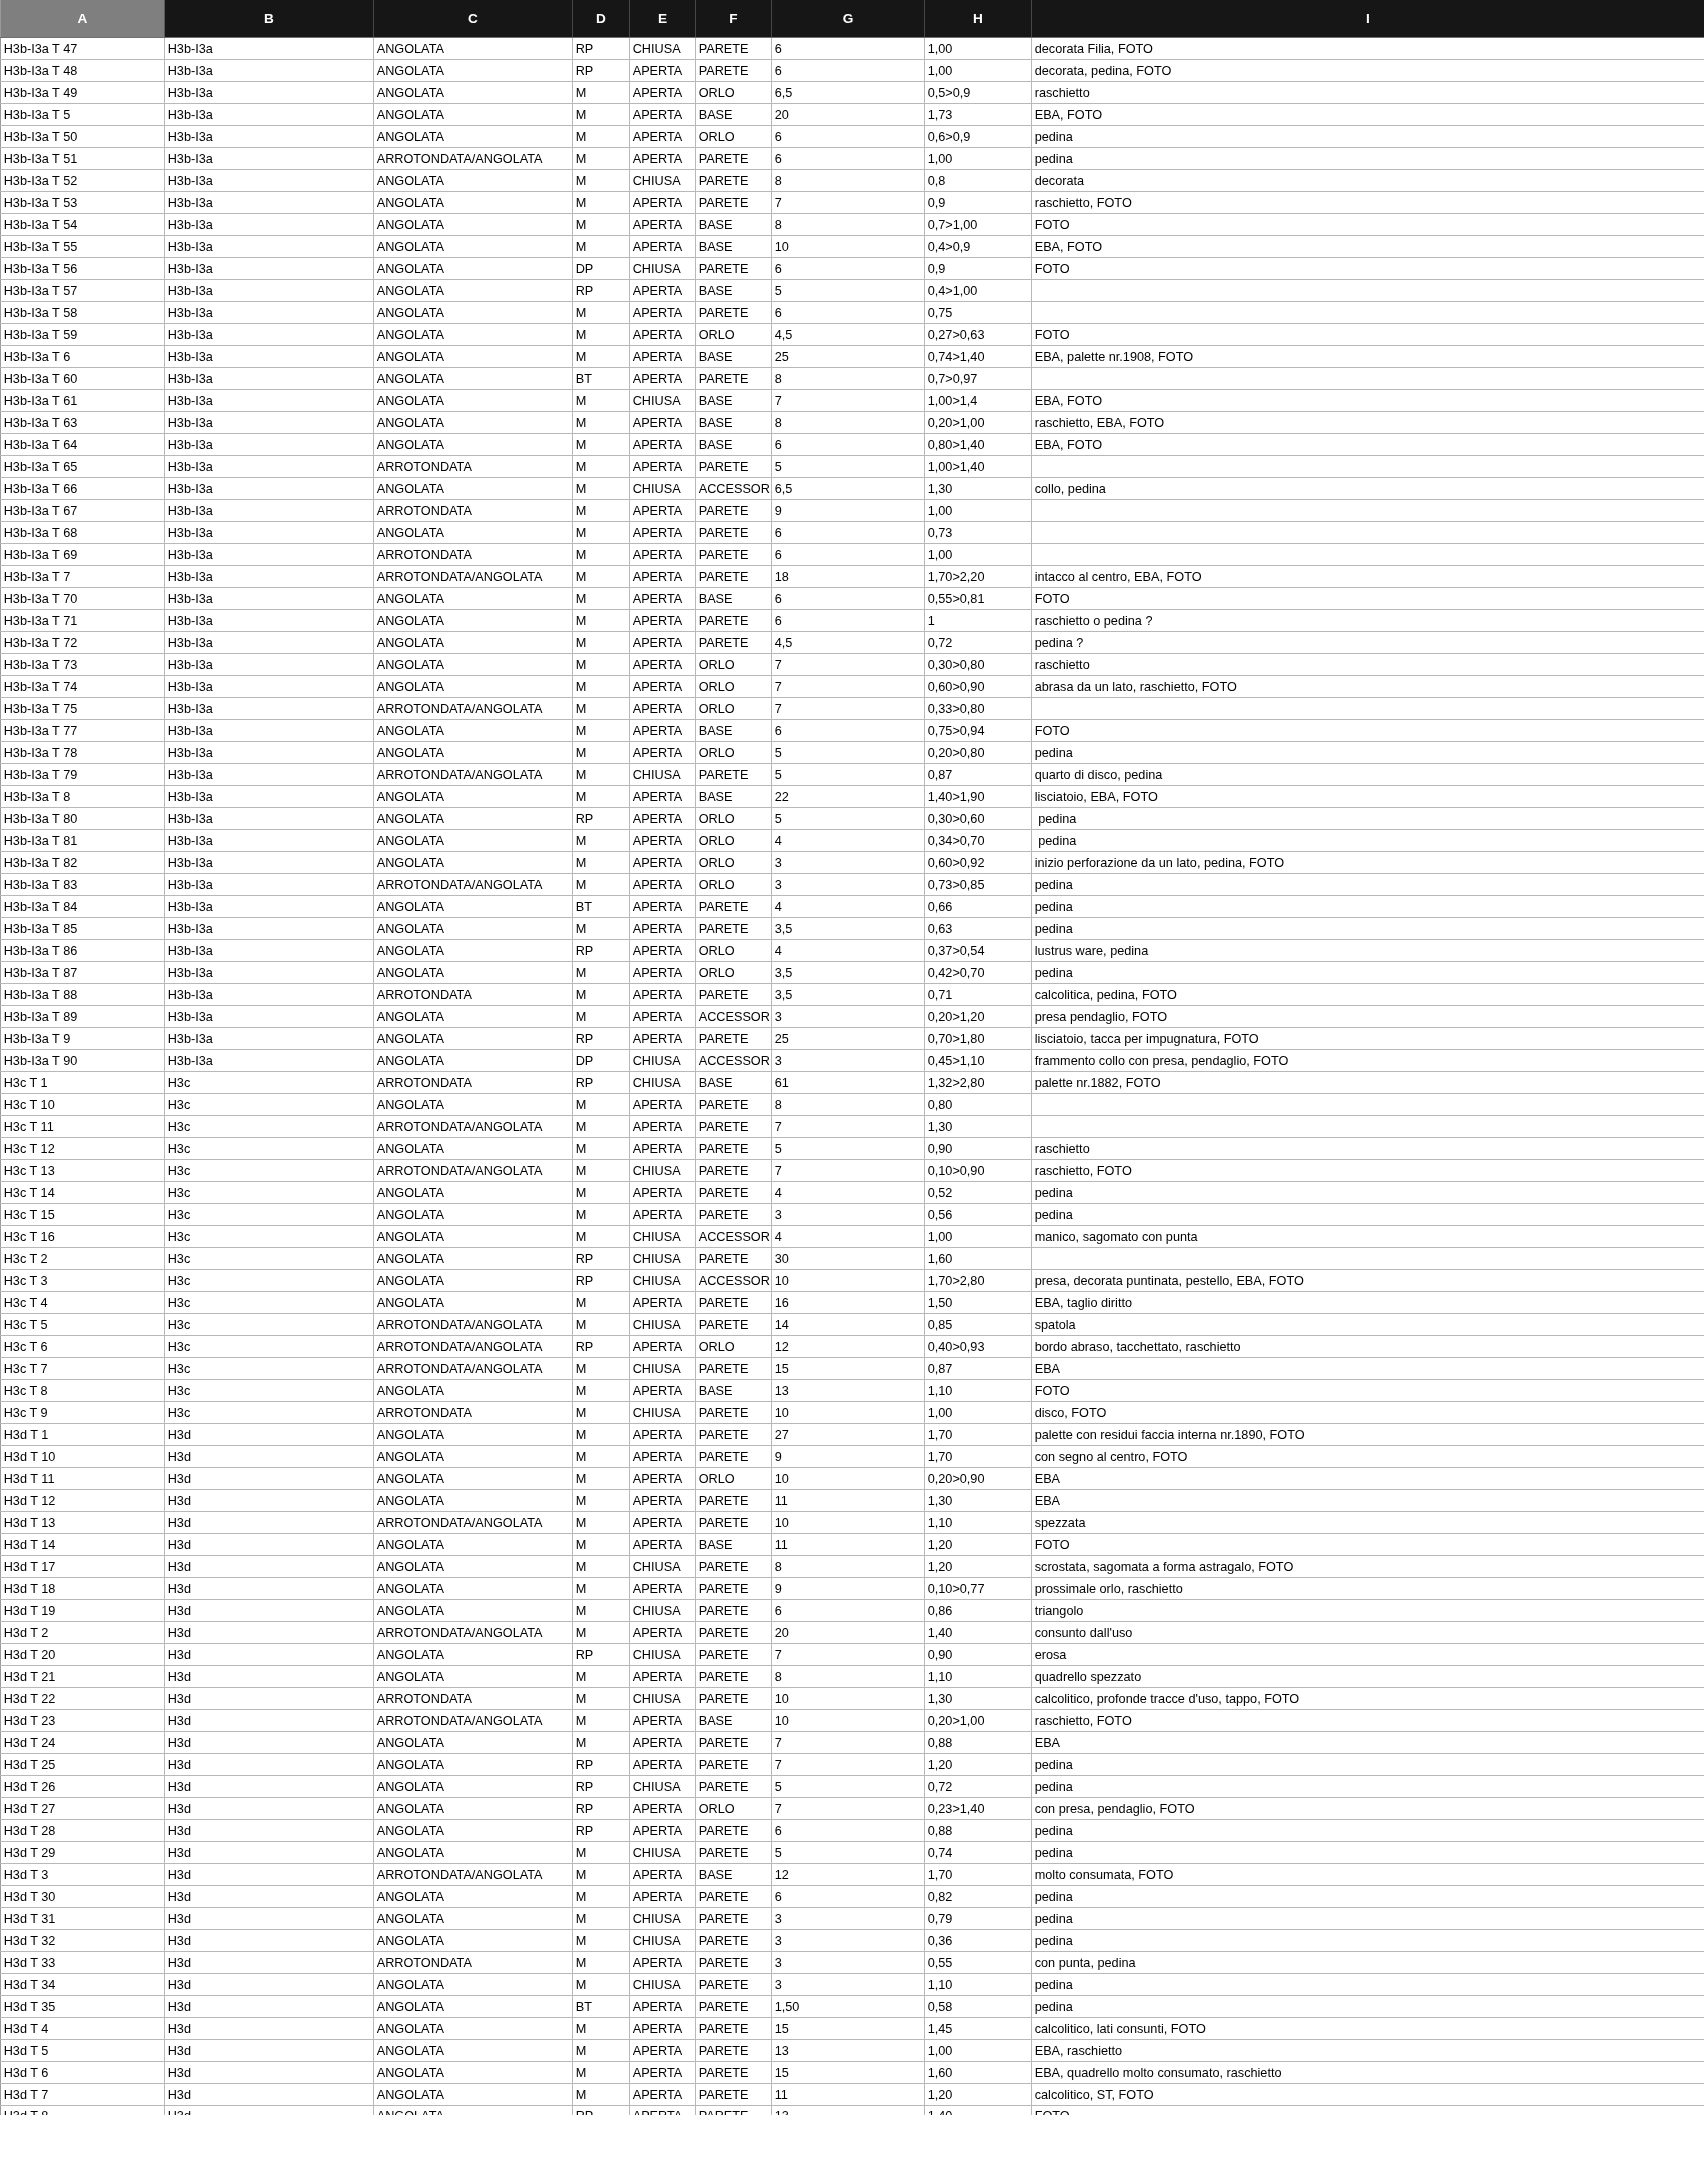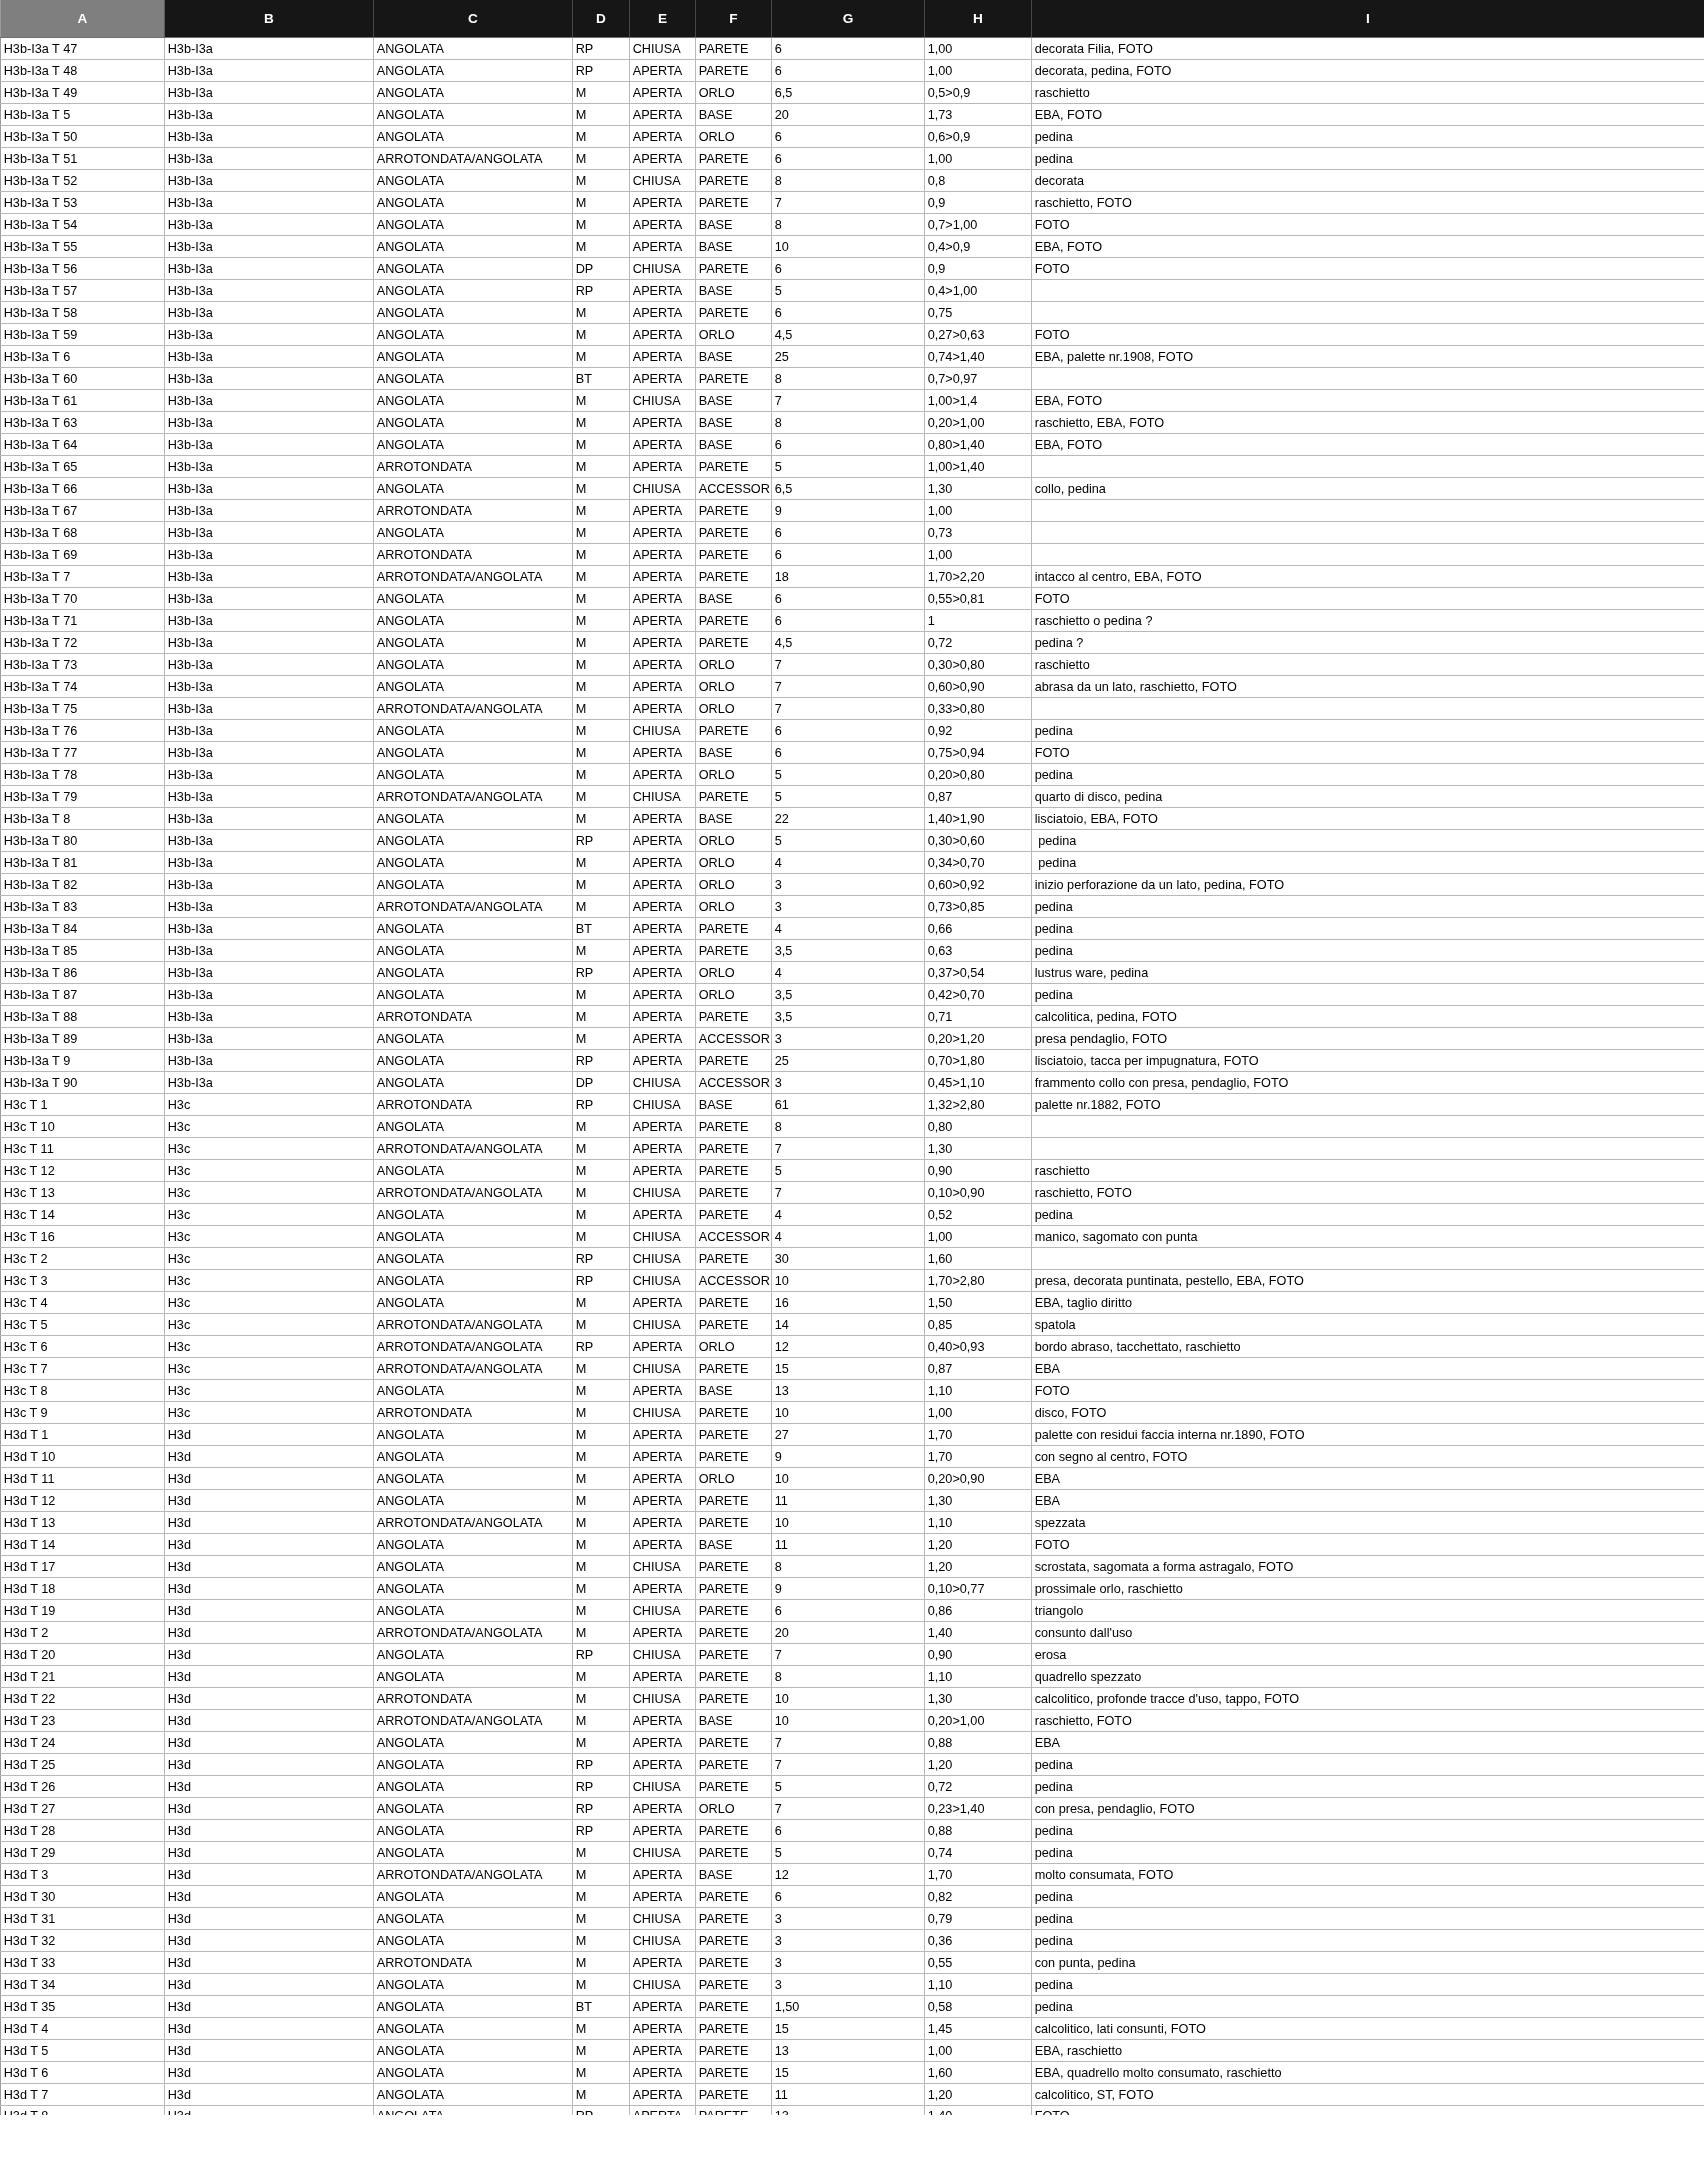--- a/index.html
+++ b/index.html
@@ -387,31 +387,20 @@
           <td>H3b-I3a</td>
           <td>ARROTONDATA/ANGOLATA</td>
           <td>M</td>
           <td>APERTA</td>
           <td>ORLO</td>
           <td>7</td>
           <td>0,33&gt;0,80</td>
           <td></td>
         </tr>
         <tr>
-          <td>H3b-I3a T 76</td>
-          <td>H3b-I3a</td>
-          <td>ANGOLATA</td>
-          <td>M</td>
-          <td>CHIUSA</td>
-          <td>PARETE</td>
-          <td>6</td>
-          <td>0,92</td>
-          <td>pedina</td>
-        </tr>
-        <tr>
           <td>H3b-I3a T 77</td>
           <td>H3b-I3a</td>
           <td>ANGOLATA</td>
           <td>M</td>
           <td>APERTA</td>
           <td>BASE</td>
           <td>6</td>
           <td>0,75&gt;0,94</td>
           <td>FOTO</td>
         </tr>
@@ -637,20 +626,31 @@
         </tr>
         <tr>
           <td>H3c T 14</td>
           <td>H3c</td>
           <td>ANGOLATA</td>
           <td>M</td>
           <td>APERTA</td>
           <td>PARETE</td>
           <td>4</td>
           <td>0,52</td>
+          <td>pedina</td>
+        </tr>
+        <tr>
+          <td>H3c T 15</td>
+          <td>H3c</td>
+          <td>ANGOLATA</td>
+          <td>M</td>
+          <td>APERTA</td>
+          <td>PARETE</td>
+          <td>3</td>
+          <td>0,56</td>
           <td>pedina</td>
         </tr>
         <tr>
           <td>H3c T 16</td>
           <td>H3c</td>
           <td>ANGOLATA</td>
           <td>M</td>
           <td>CHIUSA</td>
           <td>ACCESSORI</td>
           <td>4</td>

